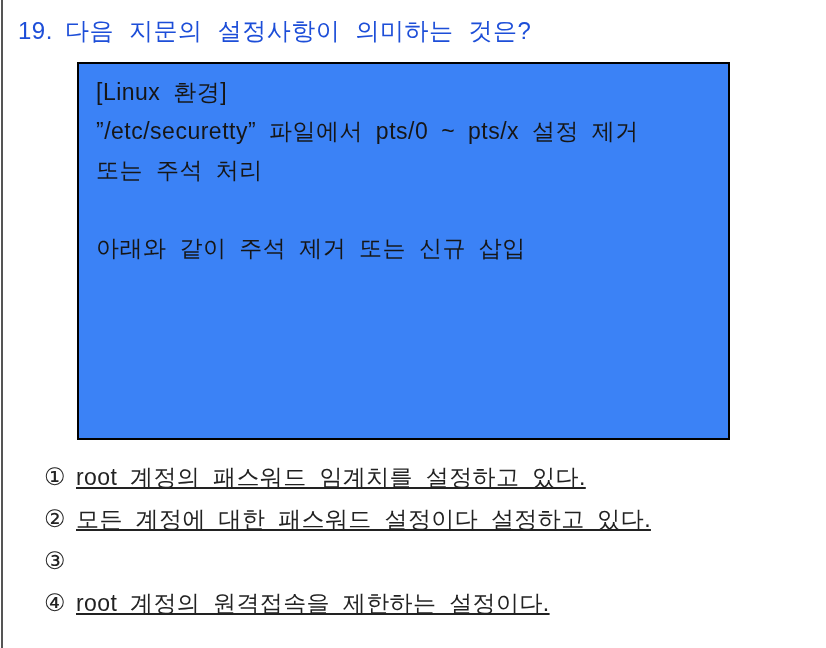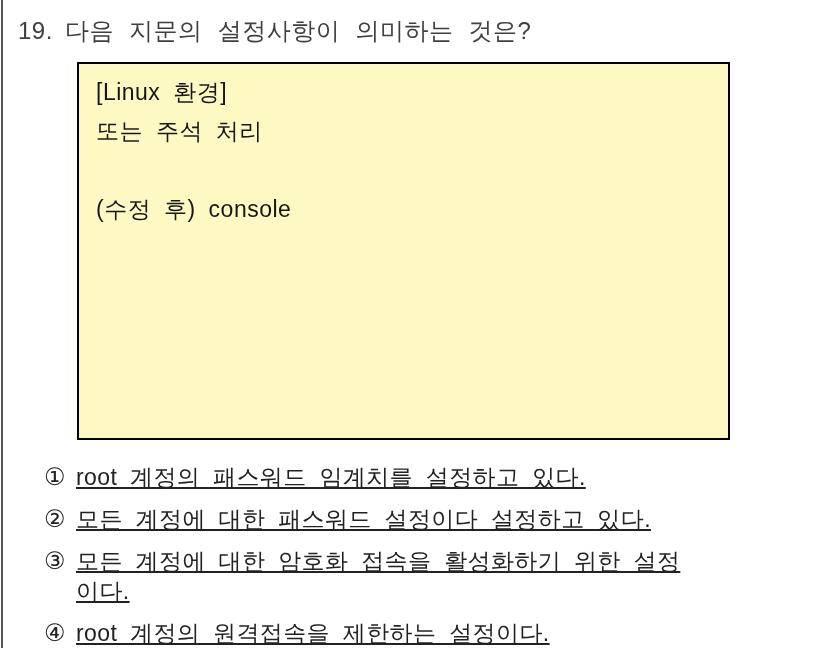--- a/index.html
+++ b/index.html
@@ -22,39 +22,39 @@
     width: 2px;
     height: 648px;
     background: #555555;
   }
   .q-title {
     position: absolute;
     left: 18px;
     top: 16px;
     font-size: 24px;
     line-height: 30px;
-    color: #404040;
+    color: #1d4ed8;
     word-spacing: 8px;
     letter-spacing: 0.5px;
     white-space: nowrap;
     text-align: right;
   }
   .q-title .num {
     margin-right: 12px;
   }
   .passage {
     position: absolute;
     left: 77px;
     top: 62px;
     width: 653px;
     height: 378px;
     box-sizing: border-box;
     border: 2px solid #000000;
     padding: 9px 6px 0 17px;
-    background: #fef9c3;
+    background: #3b82f6;
   }
   .p-line {
     height: 39px;
     line-height: 39px;
     font-size: 23px;
     word-spacing: 6px;
     letter-spacing: 0.5px;
     white-space: nowrap;
     color: #161616;
   }
@@ -93,44 +93,41 @@
 <body>
 
 <div class="left-rule"></div>
 
 <div class="q-title">
   <span class="num">19.</span><span>다음 지문의 설정사항이 의미하는 것은?</span>
 </div>
 
 <div class="passage">
   <div class="p-line">[Linux 환경]</div>
+  <div class="p-line">”/etc/securetty” 파일에서 pts/0 ~ pts/x 설정 제거</div>
   <div class="p-line">또는 주석 처리</div>
   <div class="p-line"></div>
-  <div class="p-line">(수정 후) console</div>
+  <div class="p-line">아래와 같이 주석 제거 또는 신규 삽입</div>
 </div>
 
 <div class="options">
   <div class="option">
     <span class="marker">①</span>
     <span class="opt-text">
       <span class="opt-line">root 계정의 패스워드 임계치를 설정하고 있다.</span>
     </span>
   </div>
   <div class="option">
     <span class="marker">②</span>
     <span class="opt-text">
       <span class="opt-line">모든 계정에 대한 패스워드 설정이다 설정하고 있다.</span>
     </span>
   </div>
   <div class="option">
     <span class="marker">③</span>
-    <span class="opt-text">
-      <span class="opt-line">모든 계정에 대한 암호화 접속을 활성화하기 위한 설정</span>
-      <span class="opt-line">이다.</span>
-    </span>
   </div>
   <div class="option">
     <span class="marker">④</span>
     <span class="opt-text">
       <span class="opt-line">root 계정의 원격접속을 제한하는 설정이다.</span>
     </span>
   </div>
 </div>
 
 </body></html>

